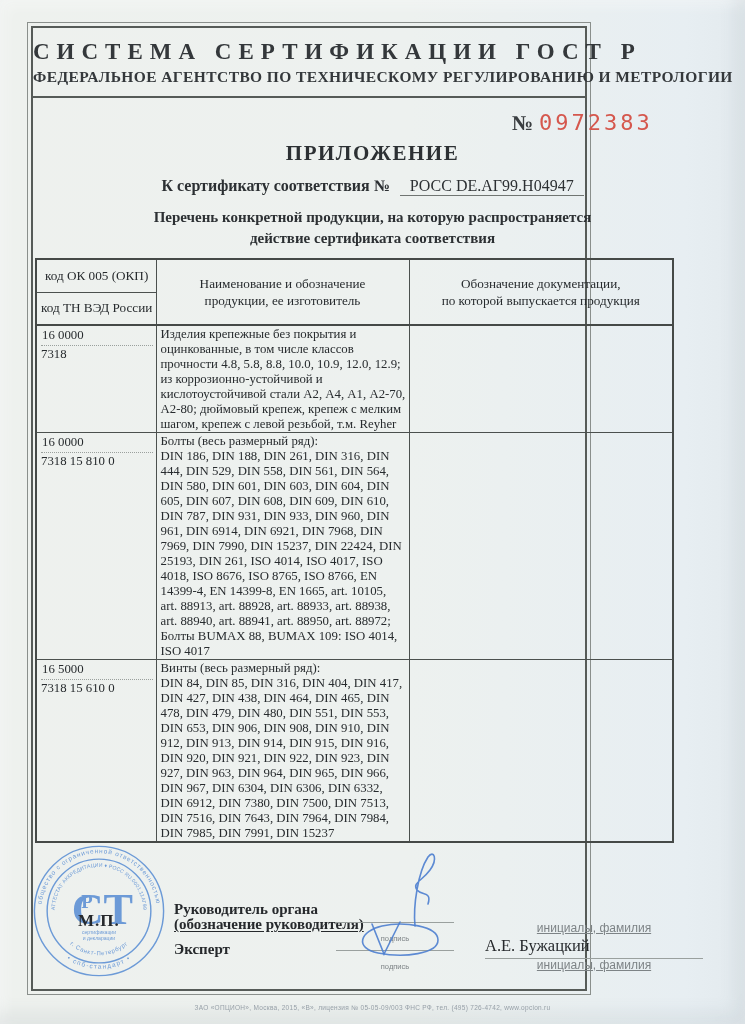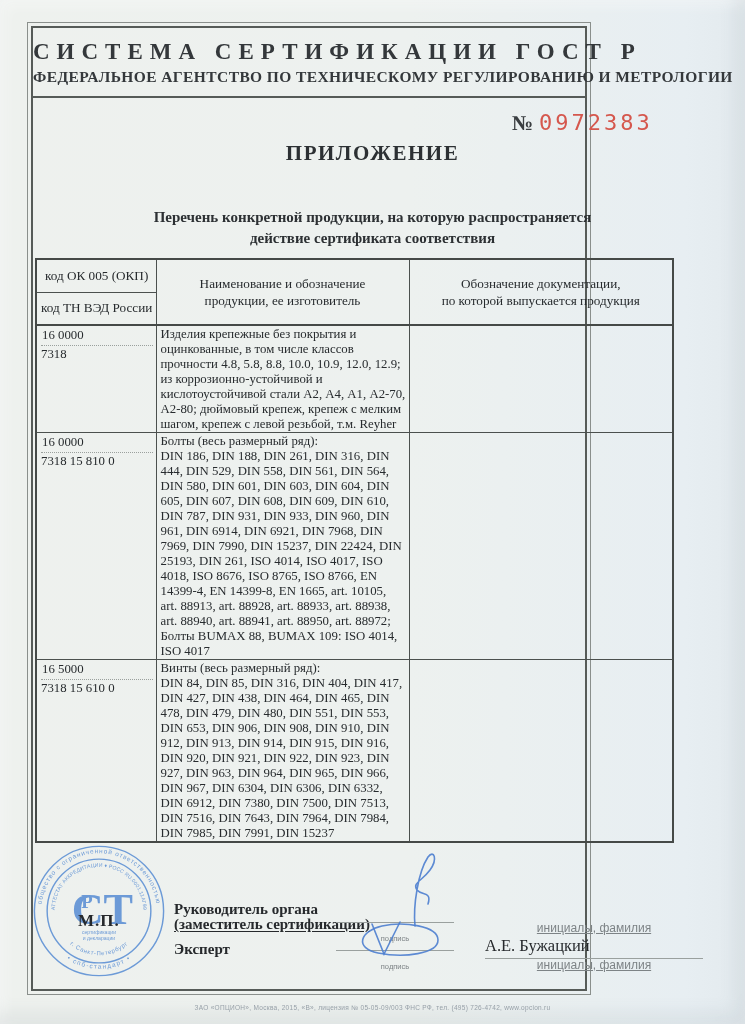--- a/index.html
+++ b/index.html
@@ -136,20 +136,23 @@
       </div>
     </div>
   </div>
 
   <div class="serial">
     <span class="no-sign">№</span><span class="no-digits">0972383</span>
   </div>
 
   <div class="doc-title">ПРИЛОЖЕНИЕ</div>
 
+  <div class="cert-line">
+    <span class="lbl">К сертификату соответствия №</span><span class="num">РОСС DE.АГ99.Н04947</span>
+  </div>
 
   <div class="subtitle">Перечень конкретной продукции,  на которую распространяется
 действие сертификата соответствия</div>
 
   <table class="products">
     <colgroup>
         <col class="c1">
         <col class="c2">
         <col class="c3">
       </colgroup>
@@ -236,21 +239,21 @@
       <text x="84" y="95" font-size="52" font-weight="bold" text-anchor="middle" font-family="Liberation Serif, serif">СТ</text>
       <text x="66" y="76" font-size="22" font-weight="bold" text-anchor="middle" font-family="Liberation Serif, serif">Р</text>
       <text x="80" y="107" font-size="6" text-anchor="middle">сертификации</text>
       <text x="80" y="114" font-size="6" text-anchor="middle">и декларации</text>
     </g>
   </svg>
 
   <div class="mp-label">М.П.</div>
 
   <div class="role1a">Руководитель органа</div>
-  <div class="role1b">(заместитель сертификации)</div>
+  <div class="role1b">(обозначение руководителя)</div>
   <div class="role2">Эксперт</div>
 
   <div class="sig-line l1">подпись</div>
   <div class="sig-line l2">подпись</div>
 
   <div class="name-caption c1">инициалы, фамилия</div>
   <div class="name-block n2">А.Е. Бужацкий</div>
   <div class="name-caption c2">инициалы, фамилия</div>
 
   <svg class="ink" style="left:385px; top:850px;" width="60" height="78" viewBox="0 0 60 78">

